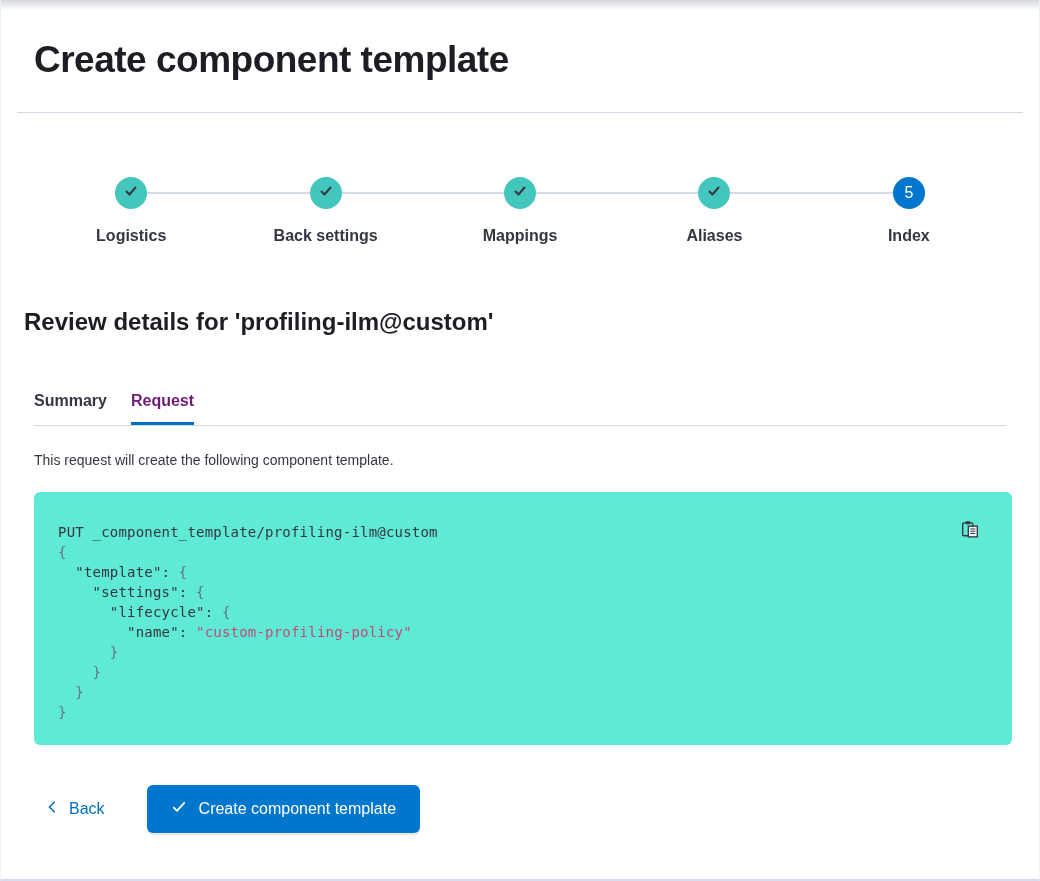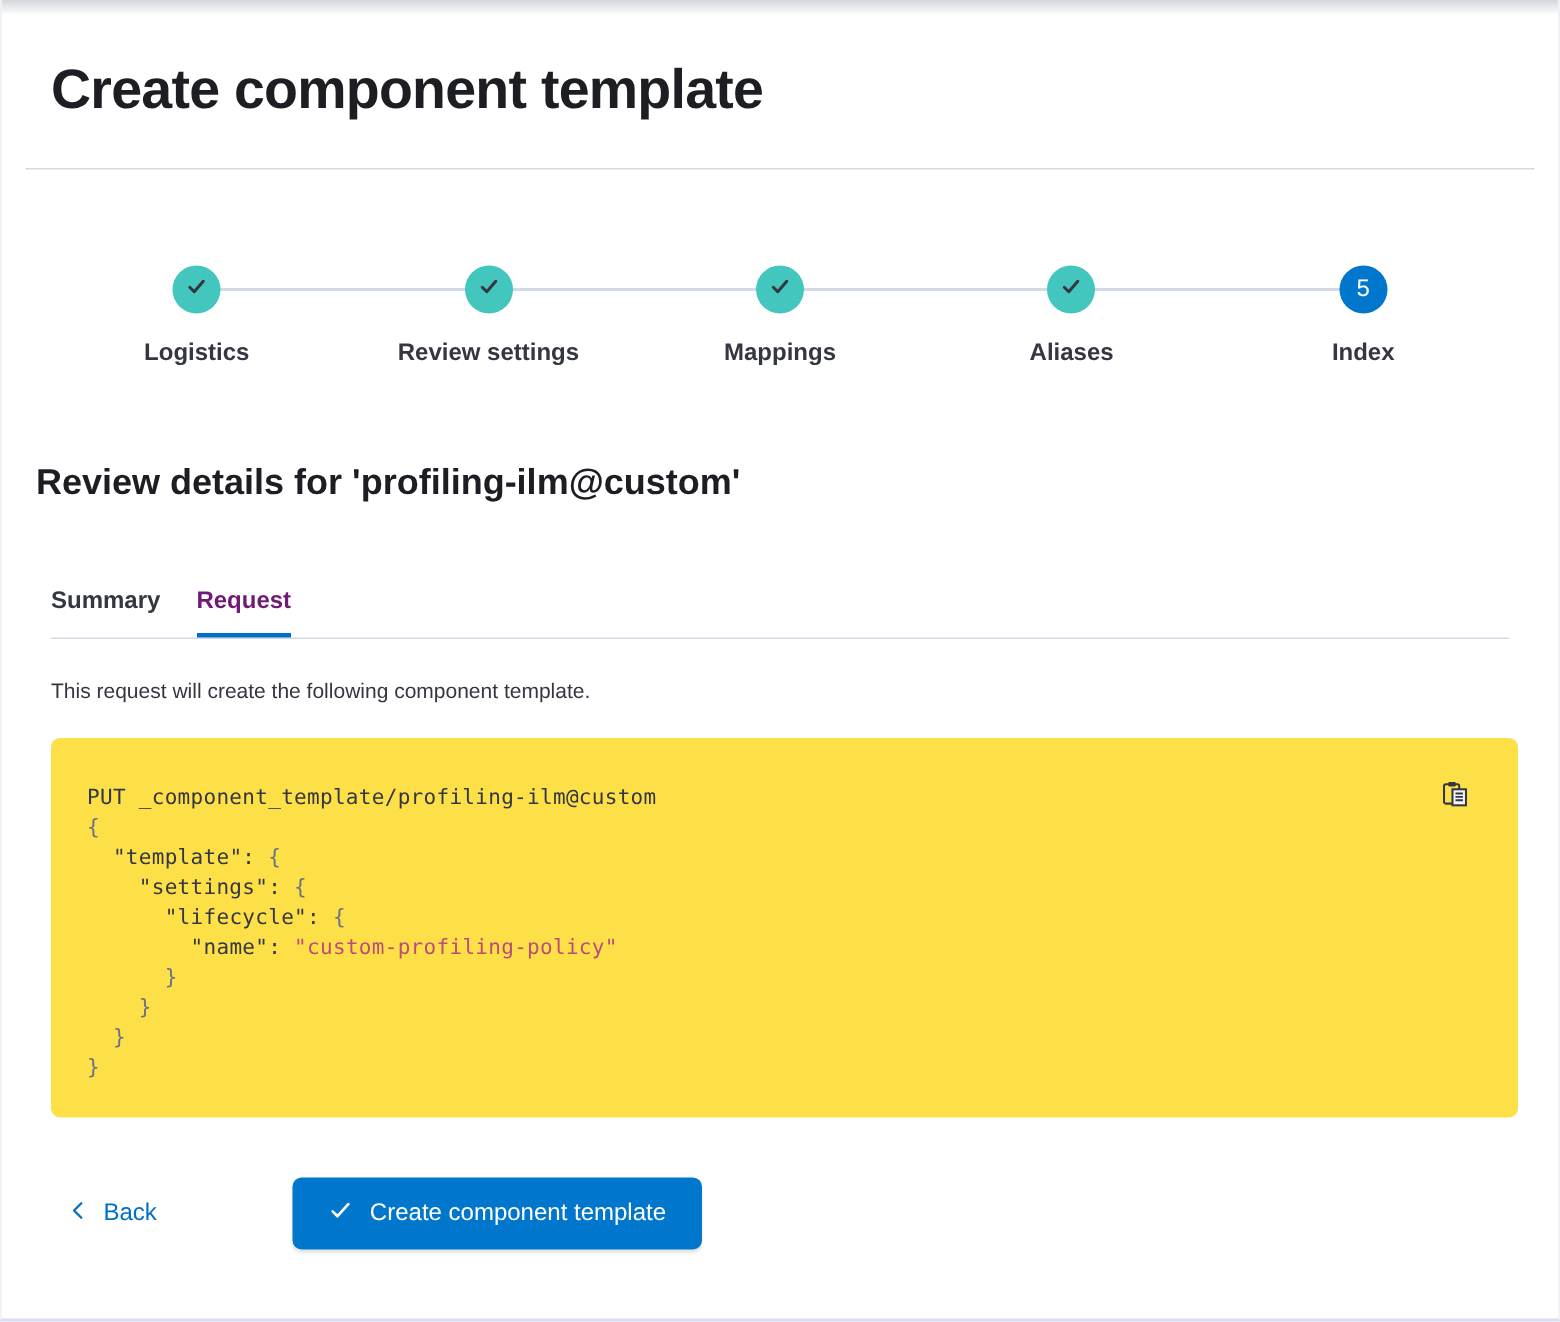--- a/index.html
+++ b/index.html
@@ -29,35 +29,35 @@
   .review-heading { margin:57px 23px 0; font-size:24px; line-height:36px; font-weight:700; color:#1d1e24; }
 
   
   .tabs { margin:49px 33px 0; display:flex; gap:24px; border-bottom:1px solid #d3dae6;align-items:center; }
   .tab { font-size:16px; line-height:24px; font-weight:700; padding-bottom:12px; cursor:pointer; color:#343741; }
   .tab.selected { color:#701a75; box-shadow:inset 0 -3px 0 #0071c2; }
 
   .description { margin:22px 33px 0; font-size:14px; line-height:24px; color:#343741; }
 
   
-  .code-block { margin:20px 27px 0 33px; background:#fde047; border-radius:6px;
+  .code-block { margin:20px 27px 0 33px; background:#5eead4; border-radius:6px;
     padding:30px 20px 23px 24px; position:relative; }
   .code-content { font-family:"DejaVu Sans Mono","Liberation Mono",monospace; font-size:14px;
     line-height:20px; letter-spacing:0.2px; color:#343741; }
   .code-line { white-space:pre; }
   .tok-plain { color:#343741; }
   .tok-key { color:#343741; }
   .tok-punct { color:#343741; }
   .tok-brace { color:#6a7184; }
   .tok-string { color:#bd4c78; }
   .copy-btn { position:absolute; top:28px; right:32px; width:20px; height:20px; border:none;
     background:transparent; cursor:pointer; display:flex; align-items:center; justify-content:center; }
 
   
-  .footer { margin:40px 33px 0 44px; display:flex; align-items:center;gap:48px; }
+  .footer { margin:40px 33px 0 44px; display:flex; align-items:center; }
   .back-link { display:flex; align-items:center; gap:10px; color:#0071c2; font-size:16px;
     font-weight:500; background:none; border:none; cursor:pointer; font-family:inherit; }
   .submit-btn { margin-left:42px; height:48px; background:#0077cc; color:#fff; border:none;
     border-radius:6px; padding:0 24px; font-size:16px; font-weight:500; font-family:inherit;
     display:flex; align-items:center; gap:12px; cursor:pointer; box-shadow:0 2px 2px rgba(0,0,0,0.1); }
 </style>
 </head>
 <body>
 
 <div class="top-shade"></div>
@@ -76,21 +76,21 @@
     </div>
     <div class="step-label">Logistics</div>
   </div>
 
   <div class="step">
     <div class="step-circle complete">
       <span><svg width="16" height="16" viewBox="0 0 16 16">
             <path d="M3.5 8.5l3 3 6-7" fill="none" stroke="#343741" stroke-width="2" stroke-linecap="round" stroke-linejoin="round"></path>
           </svg></span>
     </div>
-    <div class="step-label">Review settings</div>
+    <div class="step-label">Back settings</div>
   </div>
 
   <div class="step">
     <div class="step-circle complete">
       <span><svg width="16" height="16" viewBox="0 0 16 16">
             <path d="M3.5 8.5l3 3 6-7" fill="none" stroke="#343741" stroke-width="2" stroke-linecap="round" stroke-linejoin="round"></path>
           </svg></span>
     </div>
     <div class="step-label">Mappings</div>
   </div>

